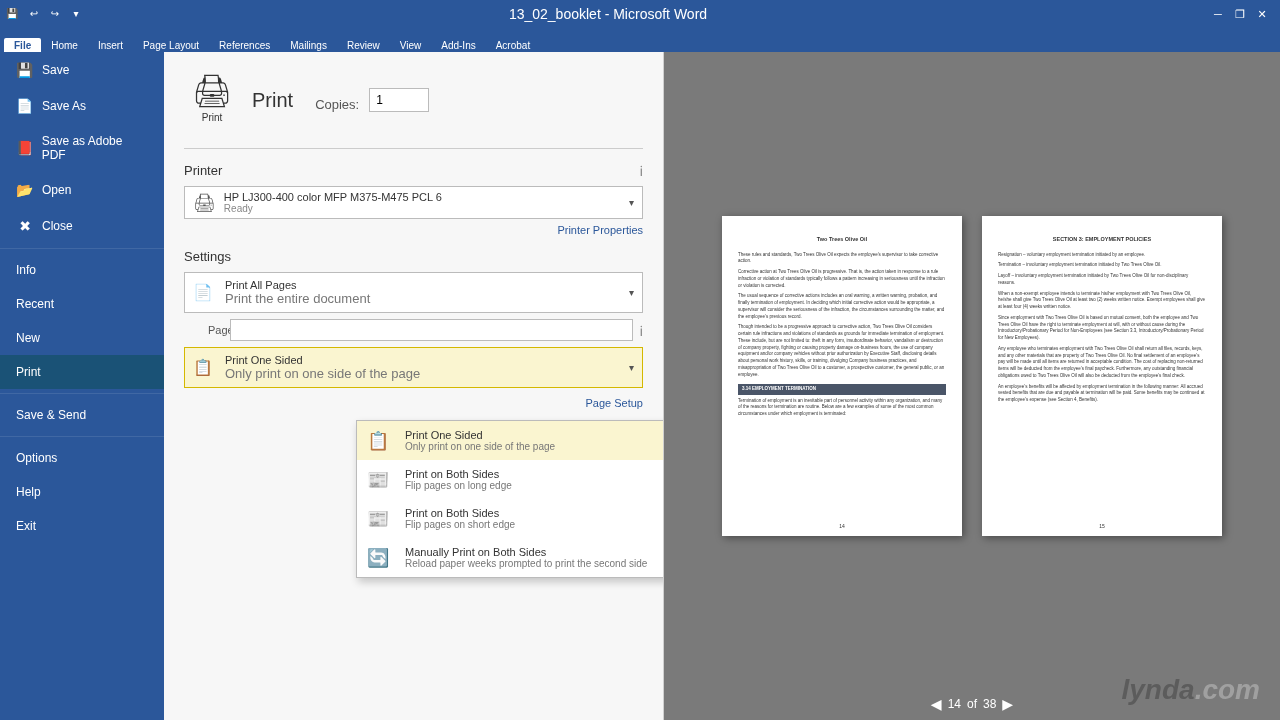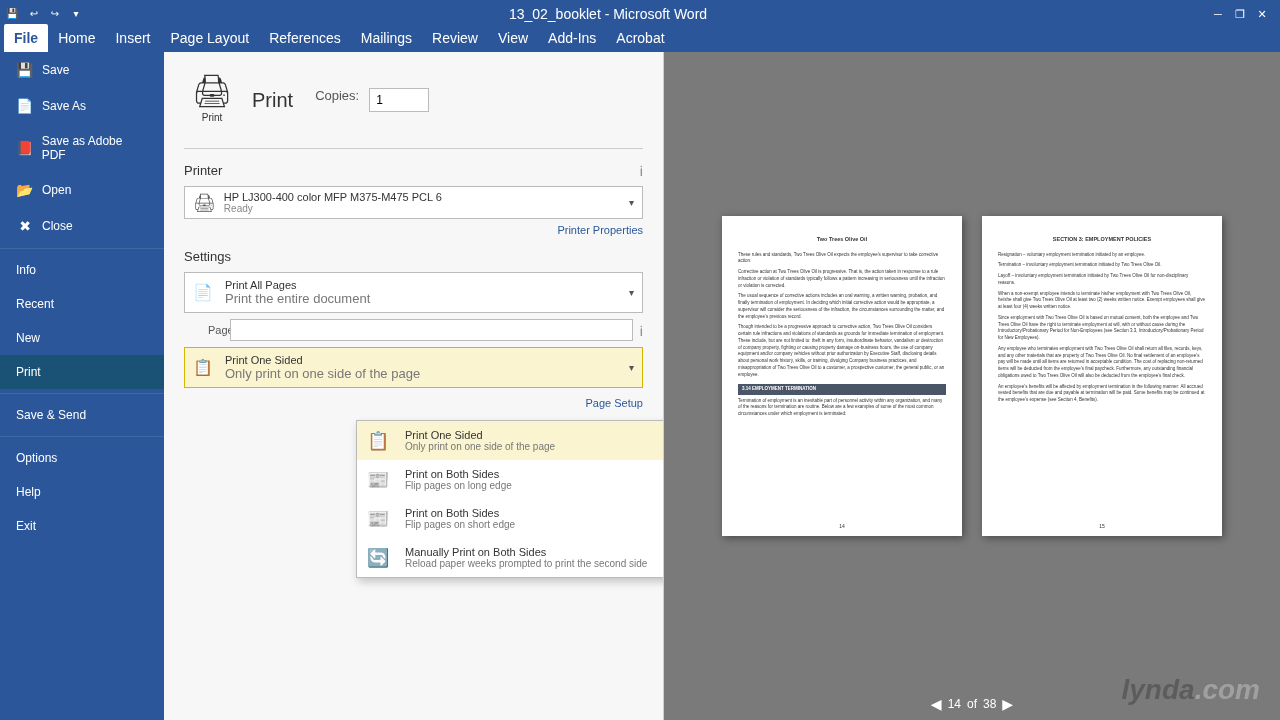--- a/index.html
+++ b/index.html
@@ -22,25 +22,25 @@
     
     .ribbon-tabs {
       background: #2b579a;
       display: flex;
       align-items: flex-end;
       height: 24px;
       padding-left: 4px;
     }
     .ribbon-tab {
       padding: 3px 10px;
-      font-size: 14px;
+      font-size: 10px;
       color: white;
       cursor: pointer;
       border-radius: 2px 2px 0 0;
-      height: 28px;
+      height: 14px;
       display: flex;
       align-items: center;
     }
     .ribbon-tab.active { background: white; color: #2b579a; font-weight: bold; }
 
     
     .quick-access {
       position: absolute;
       top: 4px;
       left: 4px;
@@ -95,21 +95,21 @@
       cursor: pointer;
       display: flex;
       flex-direction: column;
       align-items: center;
       font-size: 10px;
       color: #333;
       gap: 2px;
     }
     .print-icon-svg { font-size: 32px; }
 
-    .copies-row { display: flex; align-items: flex-start; gap: 10px; margin-left: 10px; }
+    .copies-row { display: flex; align-items: flex-end; gap: 10px; margin-left: 10px; }
     .copies-label { font-size: 13px; color: #555; }
     .copies-input {
       width: 60px;
       height: 24px;
       border: 1px solid #bbb;
       padding: 2px 6px;
       font-size: 12px;
       background: white;
     }
 

